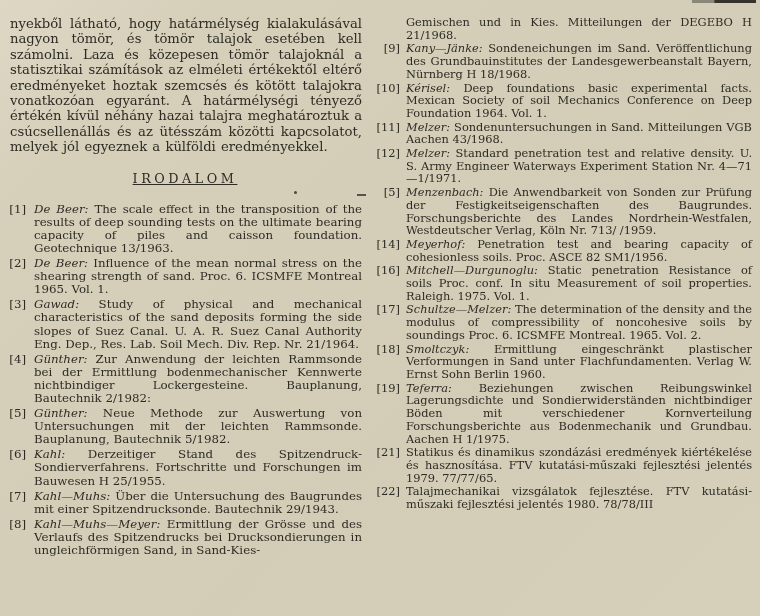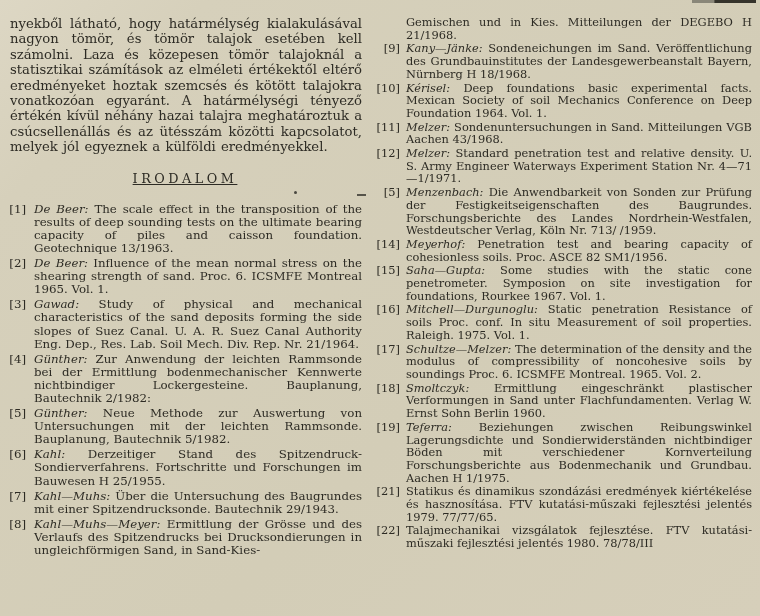--- a/index.html
+++ b/index.html
@@ -154,25 +154,20 @@
         <span class="ref-num">[5]</span>
         <span class="ref-author">Menzenbach:</span>
         <span class="ref-text">Die Anwendbarkeit von Sonden zur Prüfung der Festigkeitseigenschaften des Baugrundes. Forschungsberichte des Landes Nordrhein-Westfalen, Westdeutscher Verlag, Köln Nr. 713/ /1959.</span>
       </div>
       <div class="ref">
         <span class="ref-num">[14]</span>
         <span class="ref-author">Meyerhof:</span>
         <span class="ref-text">Penetration test and bearing capacity of cohesionless soils. Proc. ASCE 82 SM1/1956.</span>
       </div>
       <div class="ref">
-        <span class="ref-num">[15]</span>
-        <span class="ref-author">Saha—Gupta:</span>
-        <span class="ref-text">Some studies with the static cone penetrometer. Symposion on site investigation for foundations, Rourkee 1967. Vol. 1.</span>
-      </div>
-      <div class="ref">
         <span class="ref-num">[16]</span>
         <span class="ref-author">Mitchell—Durgunoglu:</span>
         <span class="ref-text">Static penetration Resistance of soils Proc. conf. In situ Measurement of soil properties. Raleigh. 1975. Vol. 1.</span>
       </div>
       <div class="ref">
         <span class="ref-num">[17]</span>
         <span class="ref-author">Schultze—Melzer:</span>
         <span class="ref-text">The determination of the density and the modulus of compressibility of noncohesive soils by soundings Proc. 6. ICSMFE Montreal. 1965. Vol. 2.</span>
       </div>
       <div class="ref">

